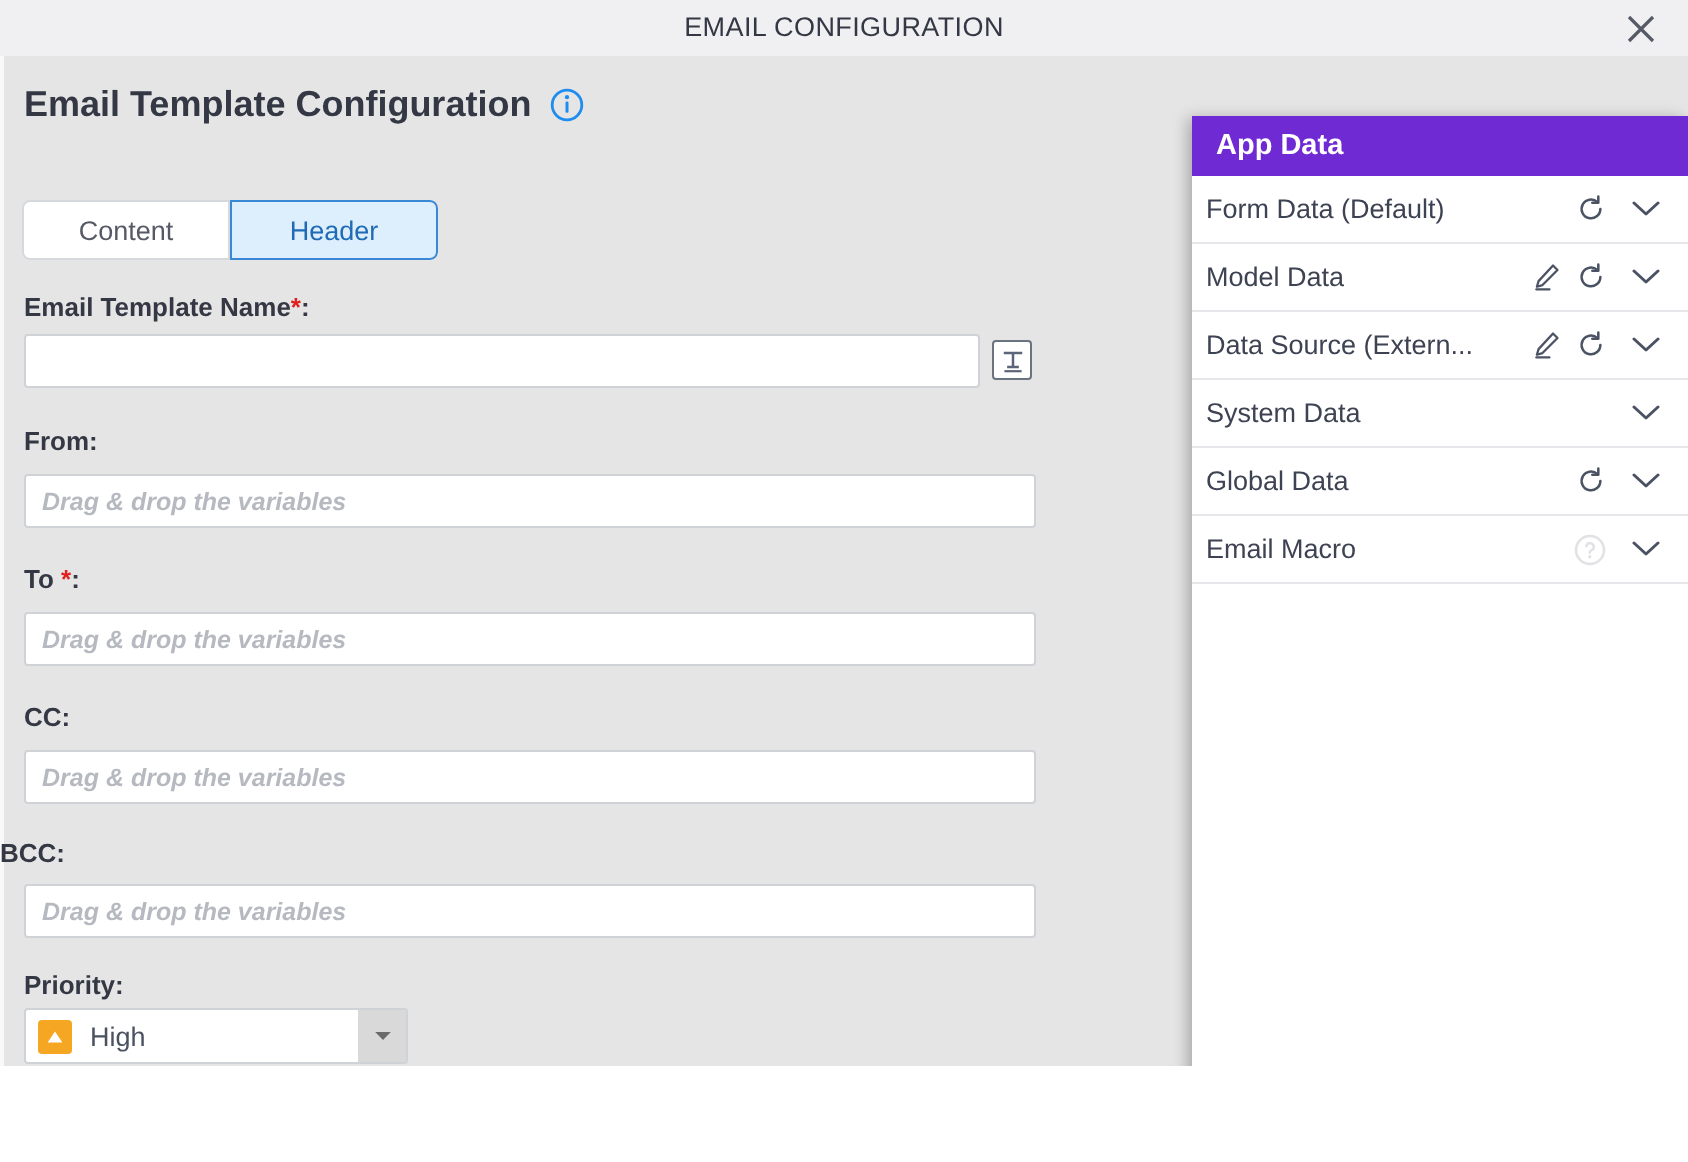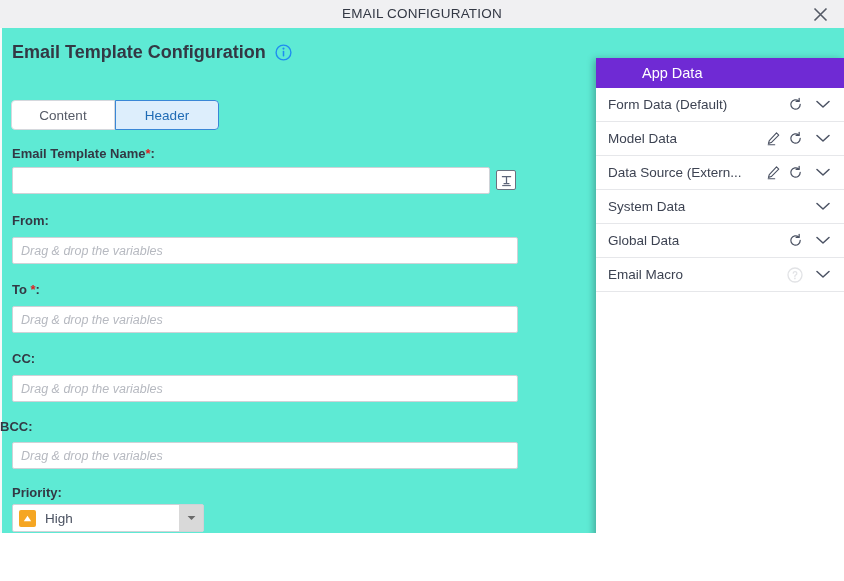--- a/index.html
+++ b/index.html
@@ -44,21 +44,21 @@
     cursor: pointer;
     color: #555a66;
   }
   .titlebar-close svg { display: block; }
 
   
   .body-area {
     position: absolute;
     left: 0; top: 28px;
     width: 844px; height: 505px;
-    background: #5eead4;
+    background: #e5e5e5;
     overflow: hidden;
   }
   .left-gutter {
     position: absolute;
     left: 0; top: 0;
     width: 2px; height: 505px;
     background: #f8f9fa;
   }
 
   .page-title-row {
@@ -124,20 +124,21 @@
     position: absolute;
     height: 27px;
     border: 1px solid #cfd2d7;
     background: #ffffff;
     border-radius: 2px;
     font-family: "Liberation Sans", sans-serif;
     font-size: 12.5px;
     color: #333844;
     padding: 12px 8px;
     outline: none;
+    font-weight: bold;
   }
   .txt-input::placeholder {
     color: #b6b9c0;
     font-style: italic;
     font-size: 12.5px;
   }
 
   .text-fmt-btn {
     position: absolute;
     left: 496px; top: 142px;
@@ -195,28 +196,27 @@
   .appdata-header {
     height: 30px;
     background: #6f2ad4;
     display: flex;
     align-items: center;
     padding-left: 12px;
   }
   .appdata-title {
     color: #ffffff;
     font-size: 14.5px;
-    font-weight: normal;
-    margin-left: 34px;
+    font-weight: bold;
   }
   .appdata-row {
     height: 34px;
     display: flex;
     align-items: center;
-    padding-left: 12px;
+    padding-left: 7px;
     padding-right: 10px;
     border-bottom: 1px solid #e6e7ea;
     background: #ffffff;
     cursor: pointer;
   }
   .appdata-row-label {
     font-size: 13.5px;
     color: #3d4352;
     flex: 1 1 auto;
     white-space: nowrap;

